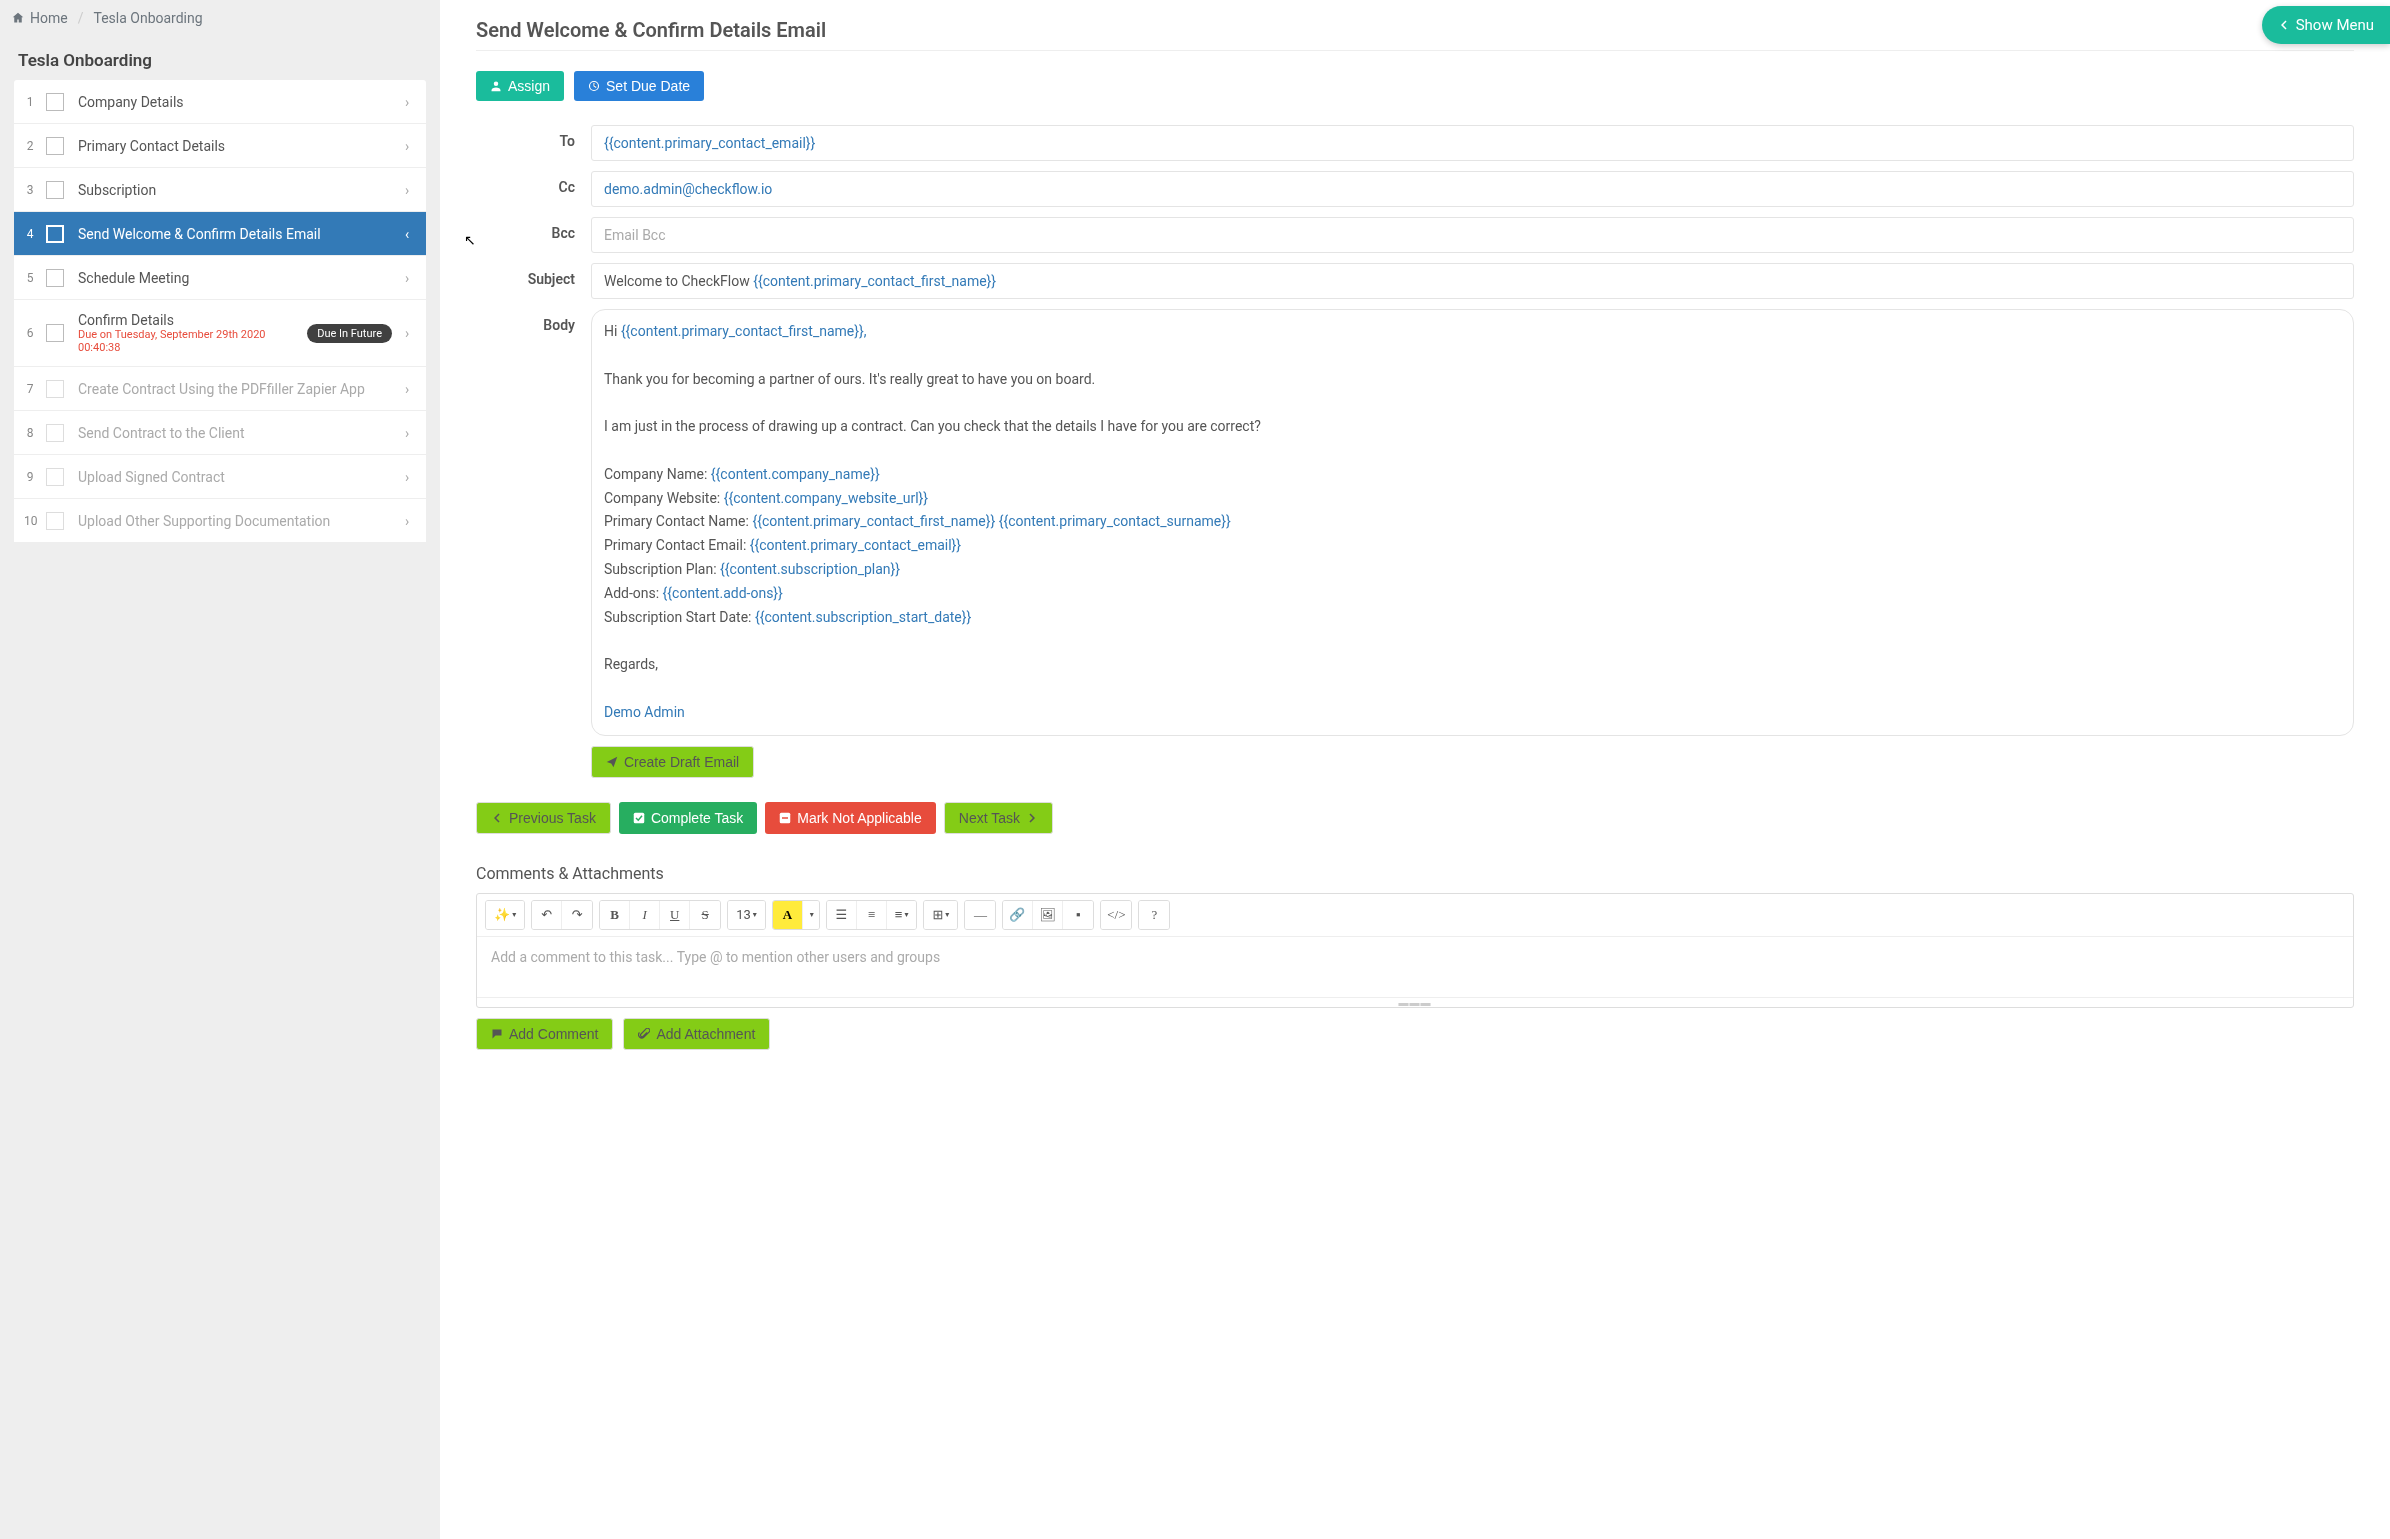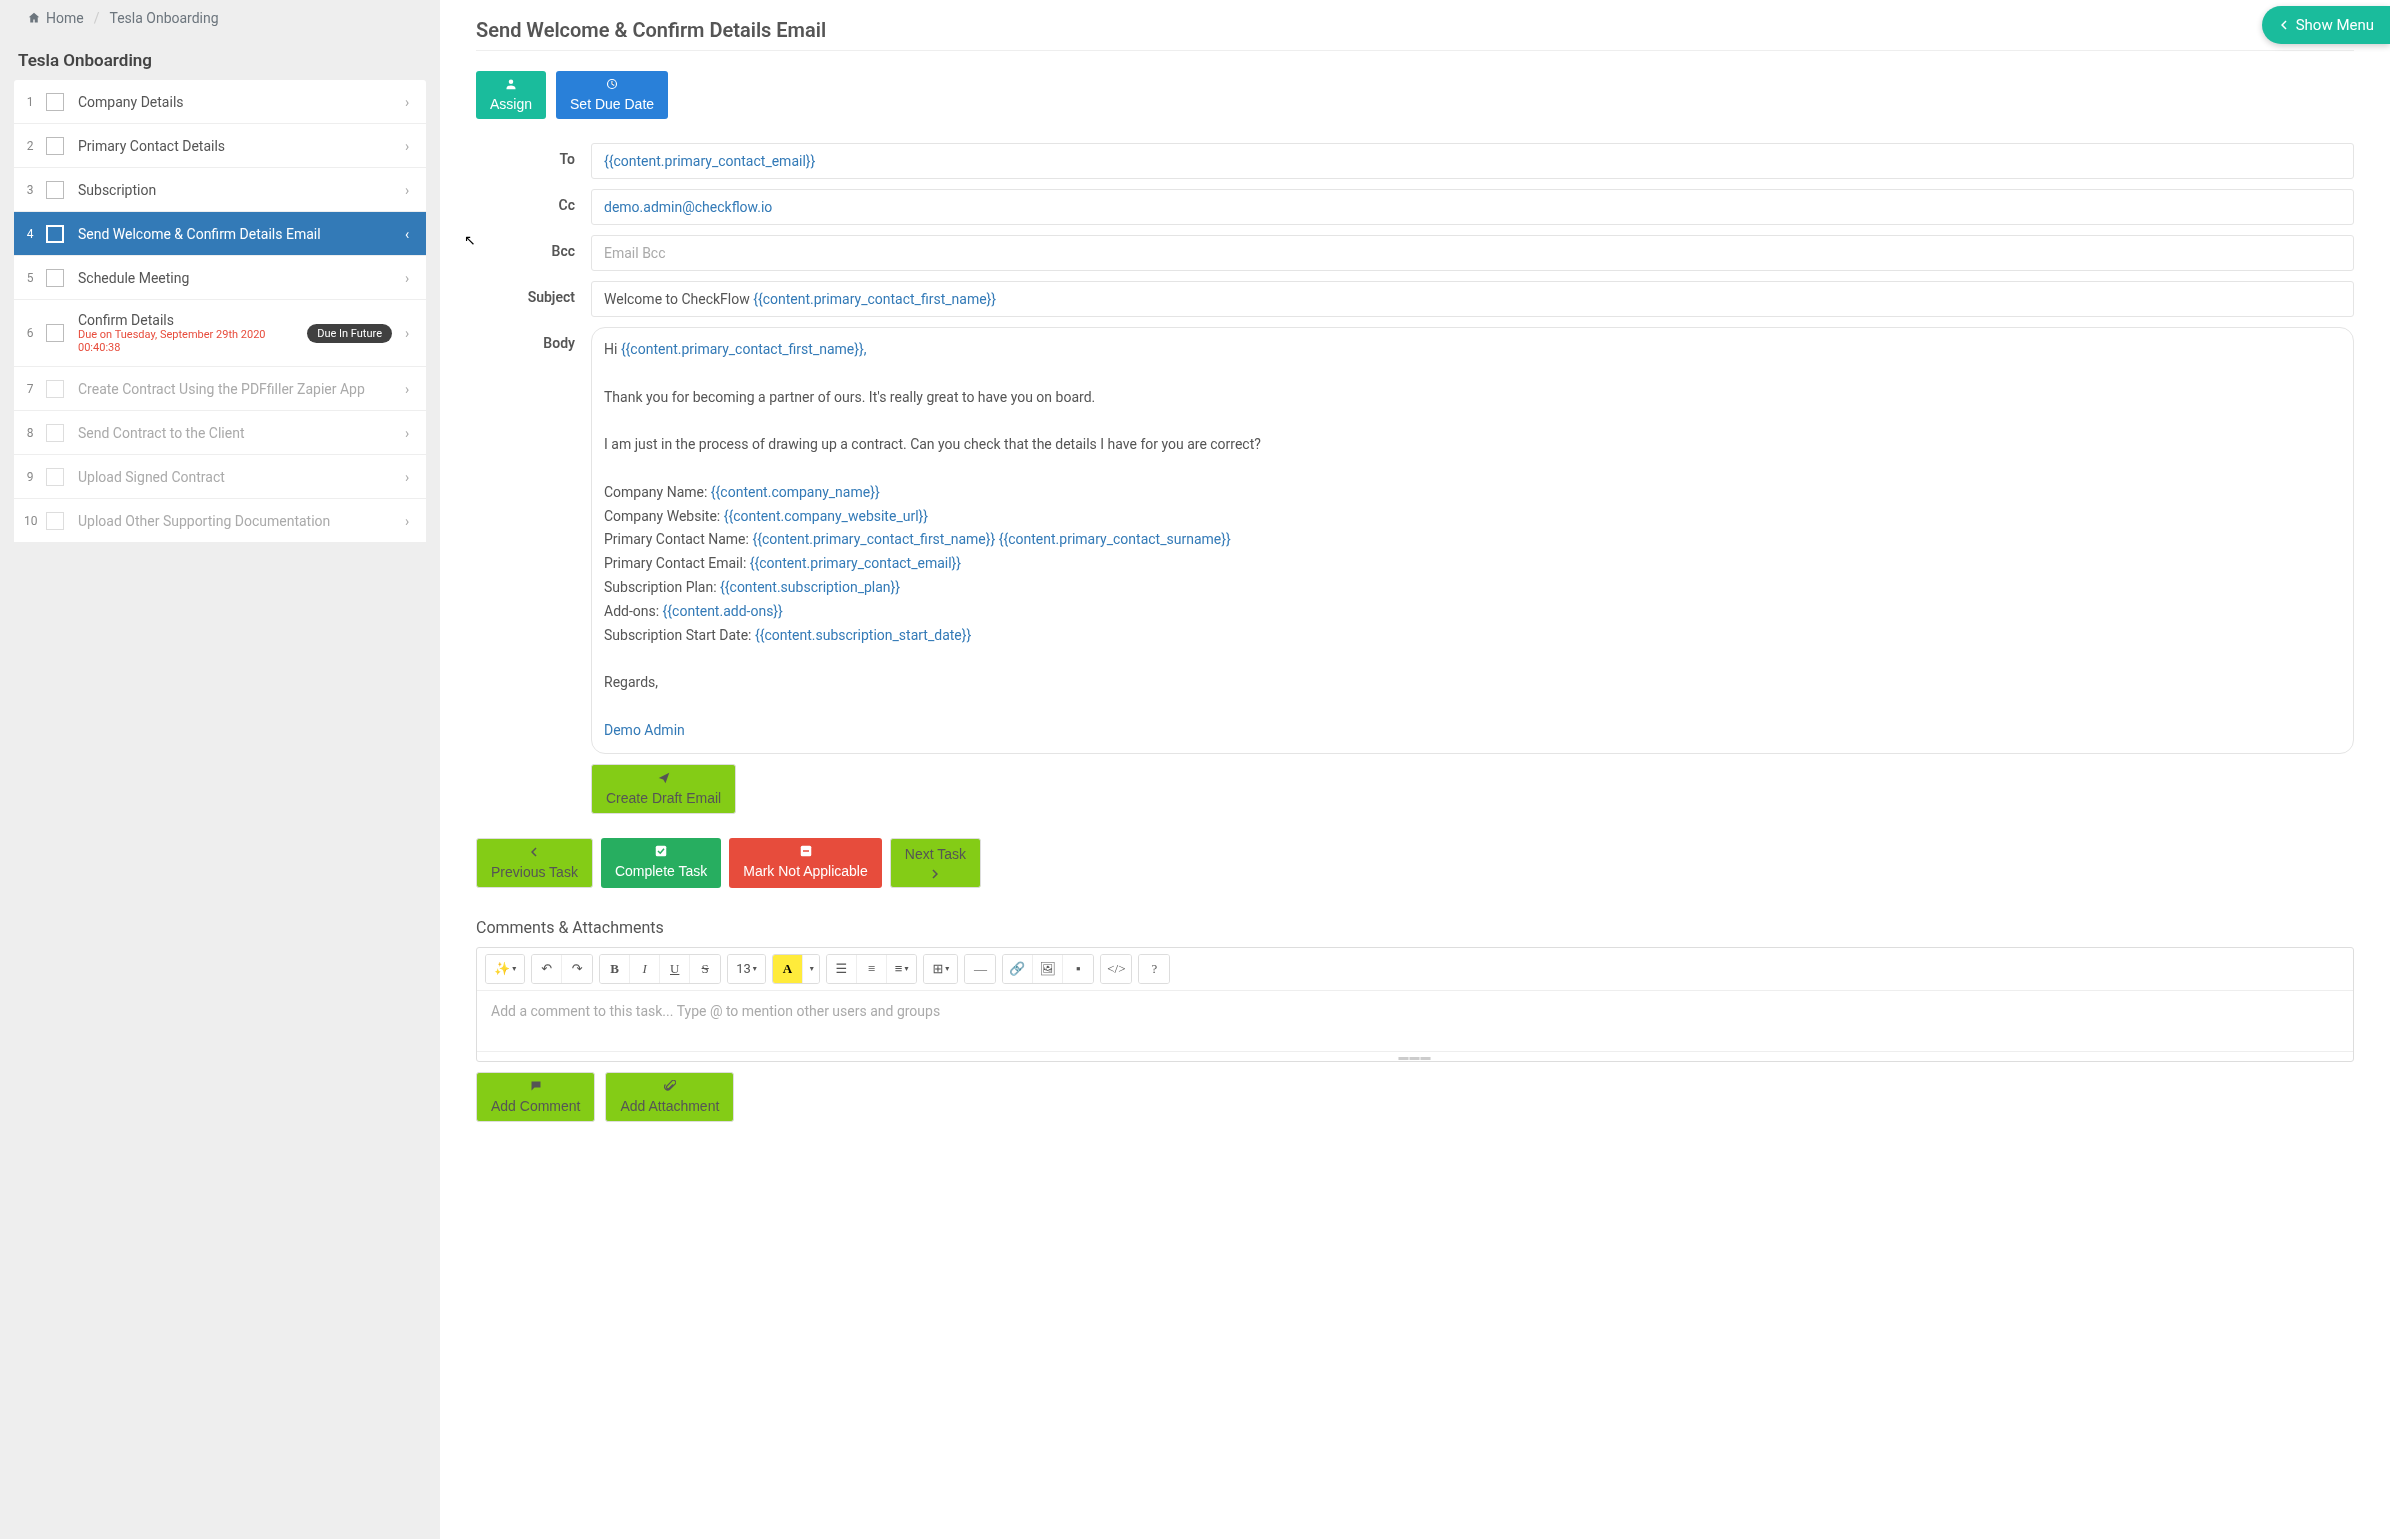--- a/index.html
+++ b/index.html
@@ -1,19 +1,19 @@
 <!DOCTYPE html>
 <html><head>
 <meta charset="utf-8">
 <style>
 * { box-sizing: border-box; margin: 0; padding: 0; }
 body { font-family: -apple-system, BlinkMacSystemFont, "Segoe UI", Roboto, "Helvetica Neue", Arial, sans-serif; background: #fff; color: #555; font-size: 14px; }
 .container { display: flex; min-height: 100vh; }
 .sidebar { width: 440px; background: #eeeeee; padding: 0; }
-.breadcrumb { padding: 10px 28px; font-size: 14px; color: #6c757d; display:flex; align-items:center; gap:6px; }
+.breadcrumb { padding: 10px 12px; font-size: 14px; color: #6c757d; display:flex; align-items:center; gap:6px; }
 .breadcrumb a { color: #6c757d; text-decoration: none; }
 .breadcrumb .sep { color: #ccc; margin: 0 4px; }
 .sidebar-title { padding: 14px 18px 10px; font-size: 17px; font-weight: 600; color: #444; }
 .task-list { list-style: none; padding: 0 14px; }
 .task-item { display: flex; align-items: center; background: #fff; border-bottom: 1px solid #eee; padding: 0; cursor: pointer; min-height: 44px; }
 .task-item:first-child { border-top-left-radius:3px; border-top-right-radius:3px; }
 .task-item.active { background: #337ab7; color: #fff; }
 .task-item.active .task-label { color:#fff; }
 .task-item.disabled .task-label { color: #aaa; }
 .task-item.disabled .task-checkbox { border-color:#ddd; }
@@ -23,21 +23,21 @@
 .task-item.active .task-checkbox { border-color: #fff; background: transparent; border-width:2px; }
 .task-body { flex:1; padding: 12px 4px; display:flex; flex-direction:column; }
 .task-label { font-size: 14px; color: #555; }
 .task-due { font-size: 11px; color: #e74c3c; margin-top:0; }
 .task-badge { background:#404040; color:#fff; font-size:11px; border-radius:12px; padding:3px 10px; margin-right:6px; white-space:nowrap; }
 .task-chevron { width: 28px; text-align: center; color: #aaa; font-size: 14px; padding-right:10px; }
 .task-item.active .task-chevron { color: #fff; }
 .main { flex: 1; padding: 18px 36px; position: relative; }
 .page-title { font-size: 20px; font-weight: 600; color: #555; margin-bottom: 8px; }
 .title-divider { border:none; border-top:1px solid #eee; margin-bottom:20px; }
-.btn { display: inline-flex; align-items:center; gap:6px; padding: 7px 14px; border: none; border-radius: 3px; font-size: 14px; cursor: pointer; color: #fff; flex-direction: column; }
+.btn { display: inline-flex; align-items:center; gap:6px; padding: 7px 14px; border: none; border-radius: 3px; font-size: 14px; cursor: pointer; color: #fff; }
 .btn-green { background: #1abc9c; }
 .btn-blue { background: #2980d9; }
 .btn-darkgreen { background: #27ae60; }
 .btn-red { background: #e74c3c; }
 .btn-white { background: #84cc16; color: #555; border: 1px solid #ddd; }
 .action-row { display:flex; gap:10px; margin-bottom: 24px; }
 .form-area { padding-left: 40px; }
 .form-row { display: flex; align-items: flex-start; margin-bottom: 10px; }
 .form-label { width: 75px; text-align: right; padding: 8px 16px 0 0; font-weight: 600; color: #555; font-size:14px; }
 .form-input { flex: 1; border: 1px solid #e4e4e4; border-radius: 3px; padding: 9px 12px; font-size: 14px; color: #555; background:#fff; }

